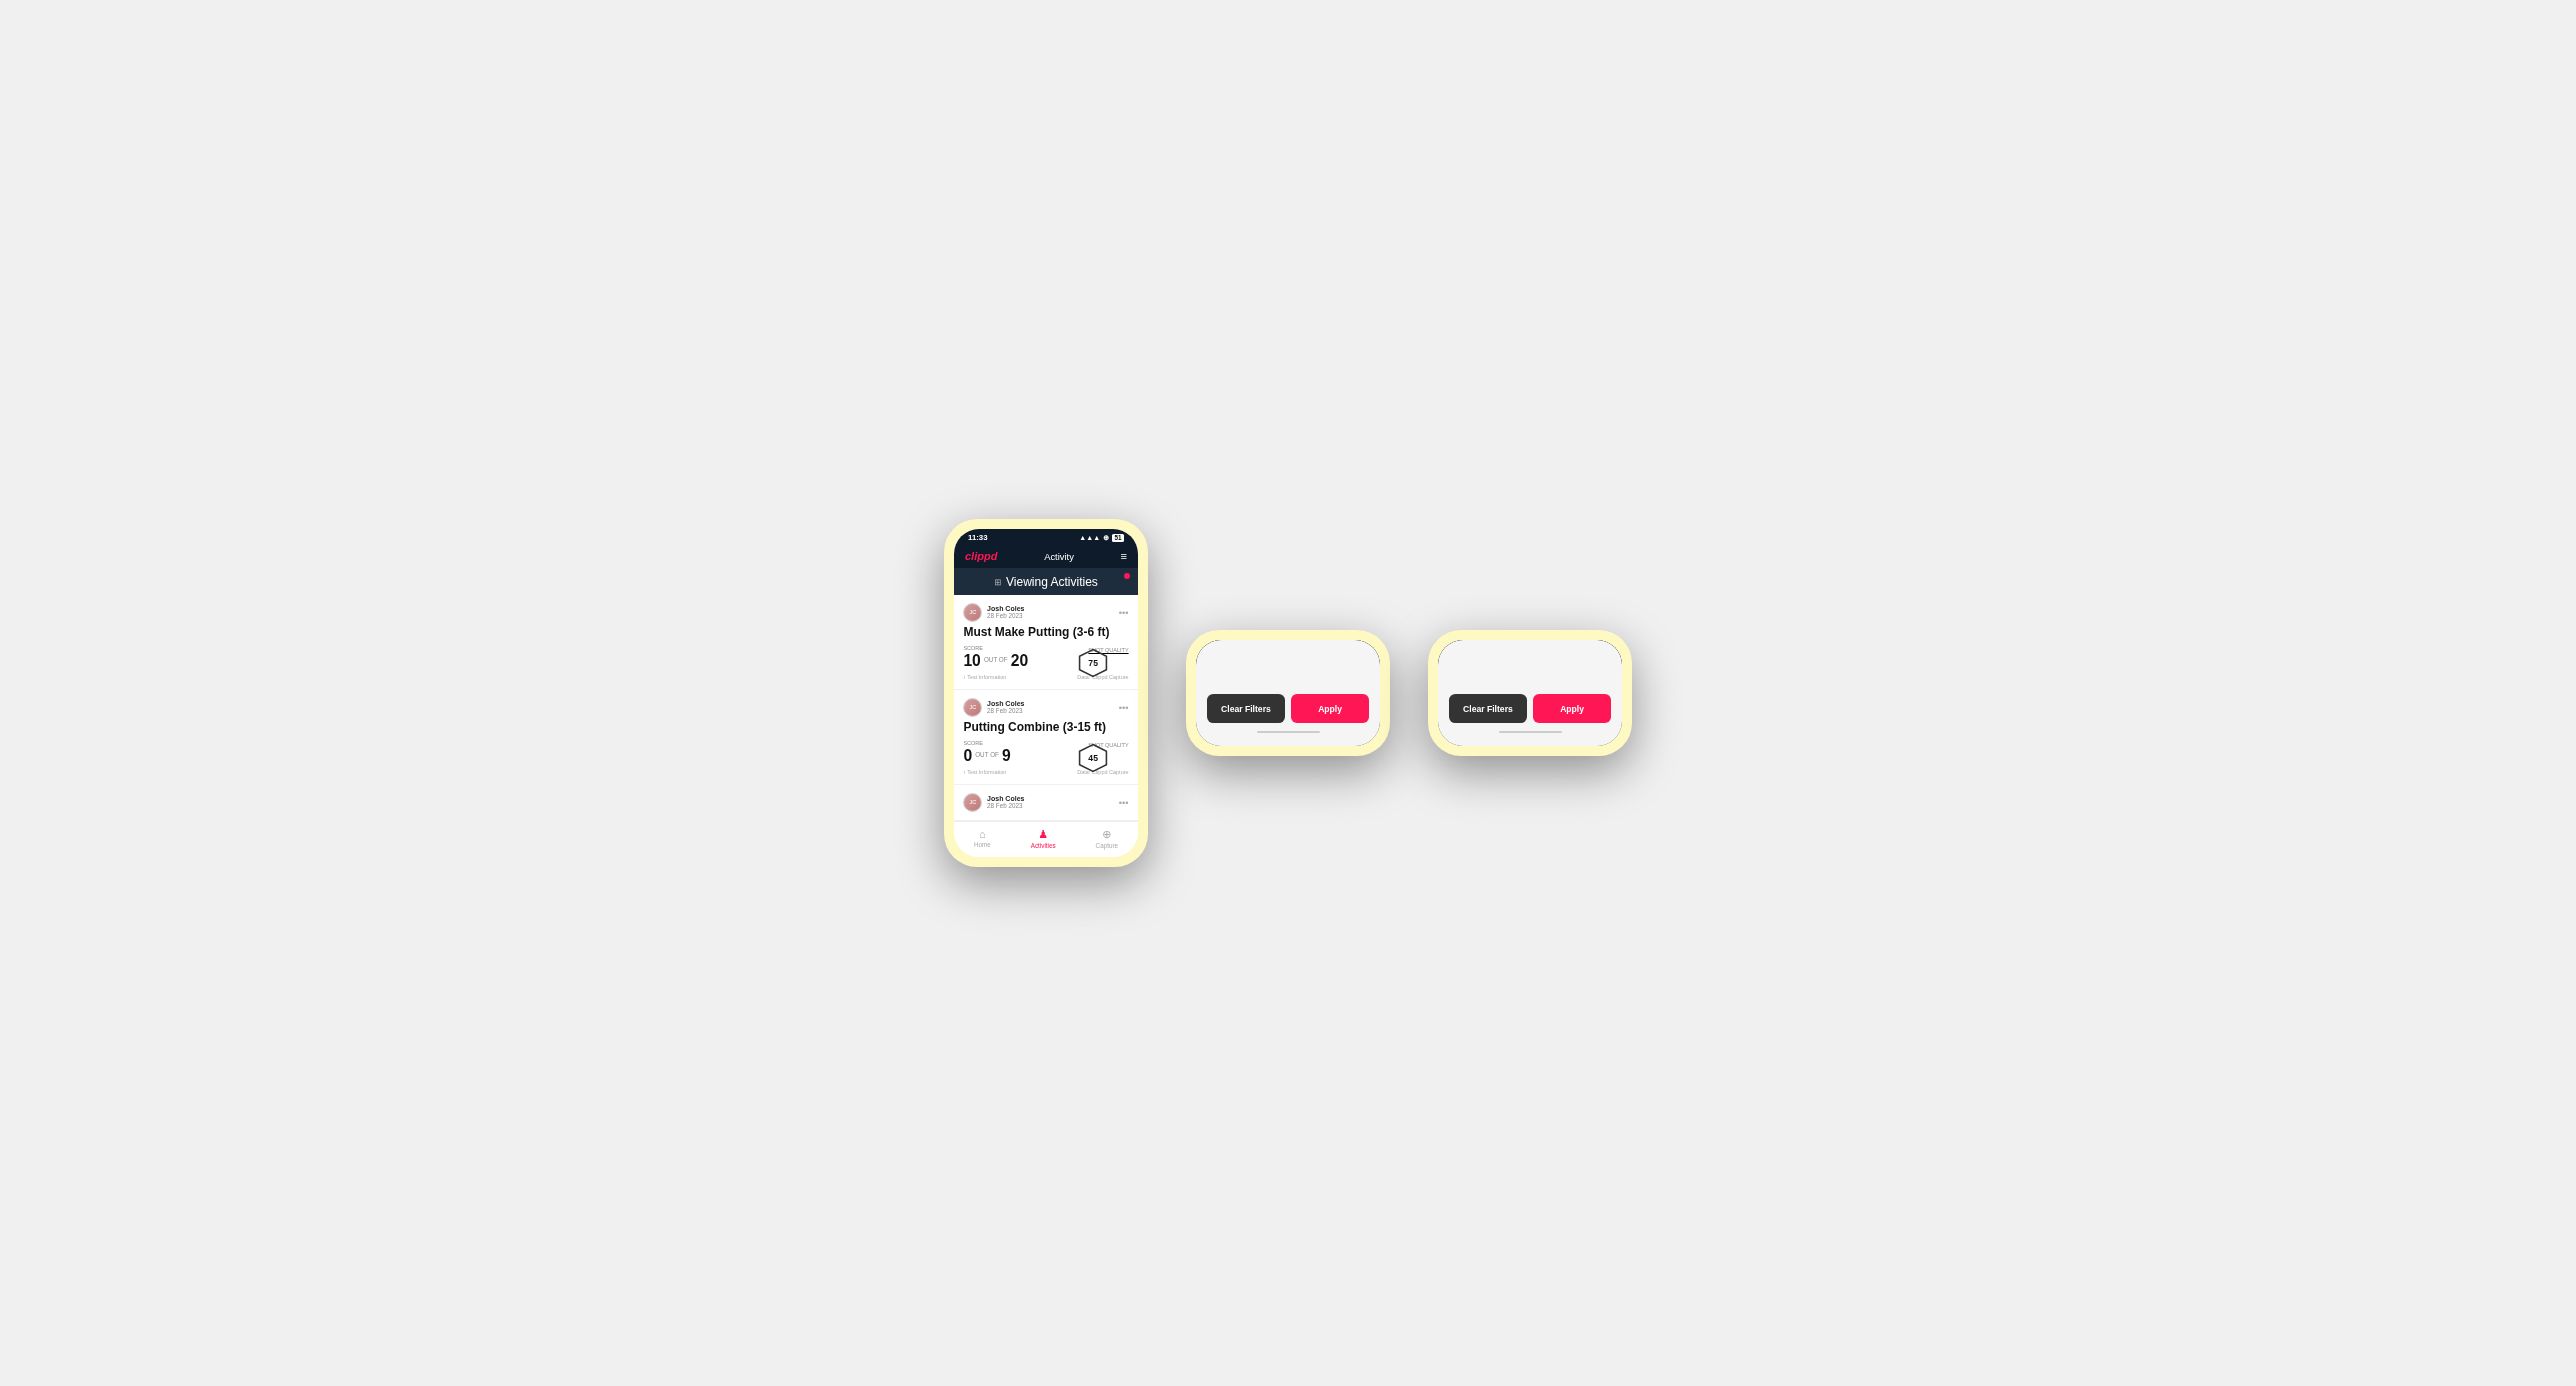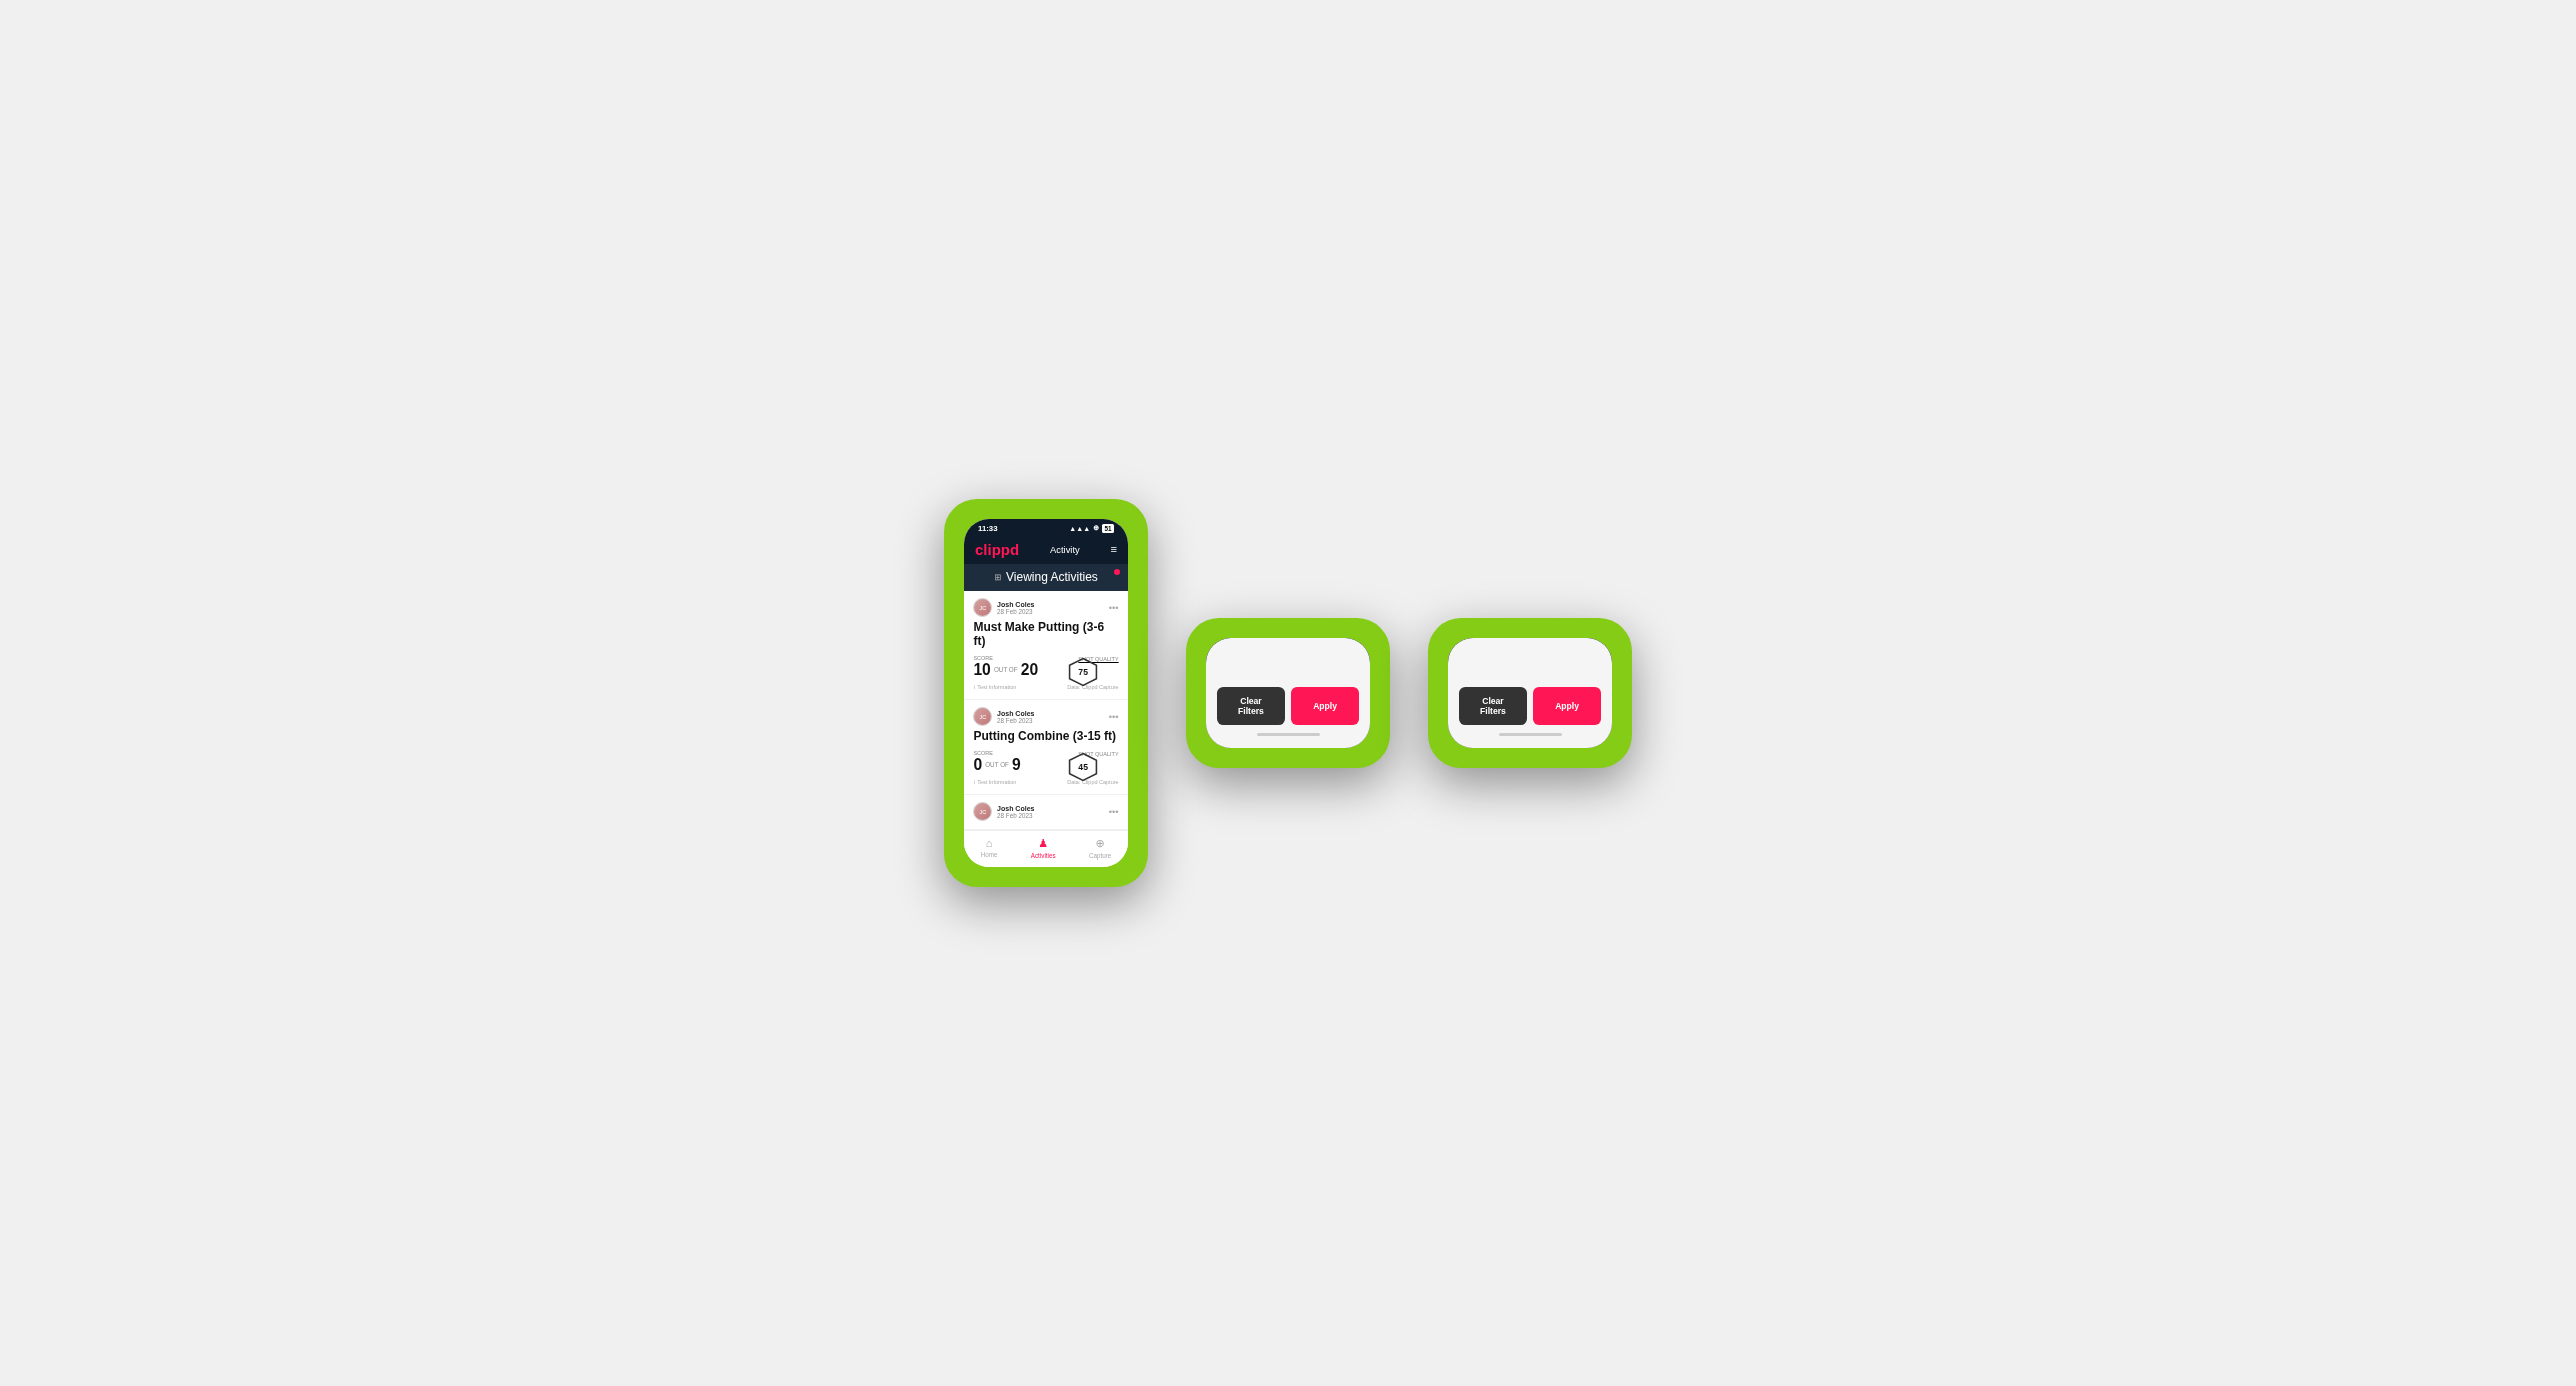--- a/index.html
+++ b/index.html
@@ -14,23 +14,23 @@
     .scene {
       display: flex;
       gap: 38px;
       align-items: center;
       padding: 47px;
     }
 
     
     .phone {
       width: 204px;
-      background: #84cc16;
+      background: #fef9c3;
       border-radius: 33px;
-      padding: 20px;
+      padding: 10px;
       box-shadow: 0 15.7px 47px rgba(0,0,0,0.4);
       position: relative;
     }
     .phone-inner {
       background: #fff;
       border-radius: 25px;
       overflow: hidden;
       position: relative;
     }
 
@@ -62,22 +62,23 @@
     
     .nav-bar {
       background: #0d1b2a;
       display: flex;
       align-items: center;
       justify-content: space-between;
       padding: 4.7px 11px 6.3px;
     }
     .nav-logo {
       color: #ff1654;
-      font-size: 15px;
+      font-size: 11px;
       font-weight: 800;
+      font-style: italic;
     }
     .nav-title {
       color: #fff;
       font-size: 9.4px;
       font-weight: 500;
     }
     .nav-menu {
       color: #fff;
       font-size: 11px;
     }

